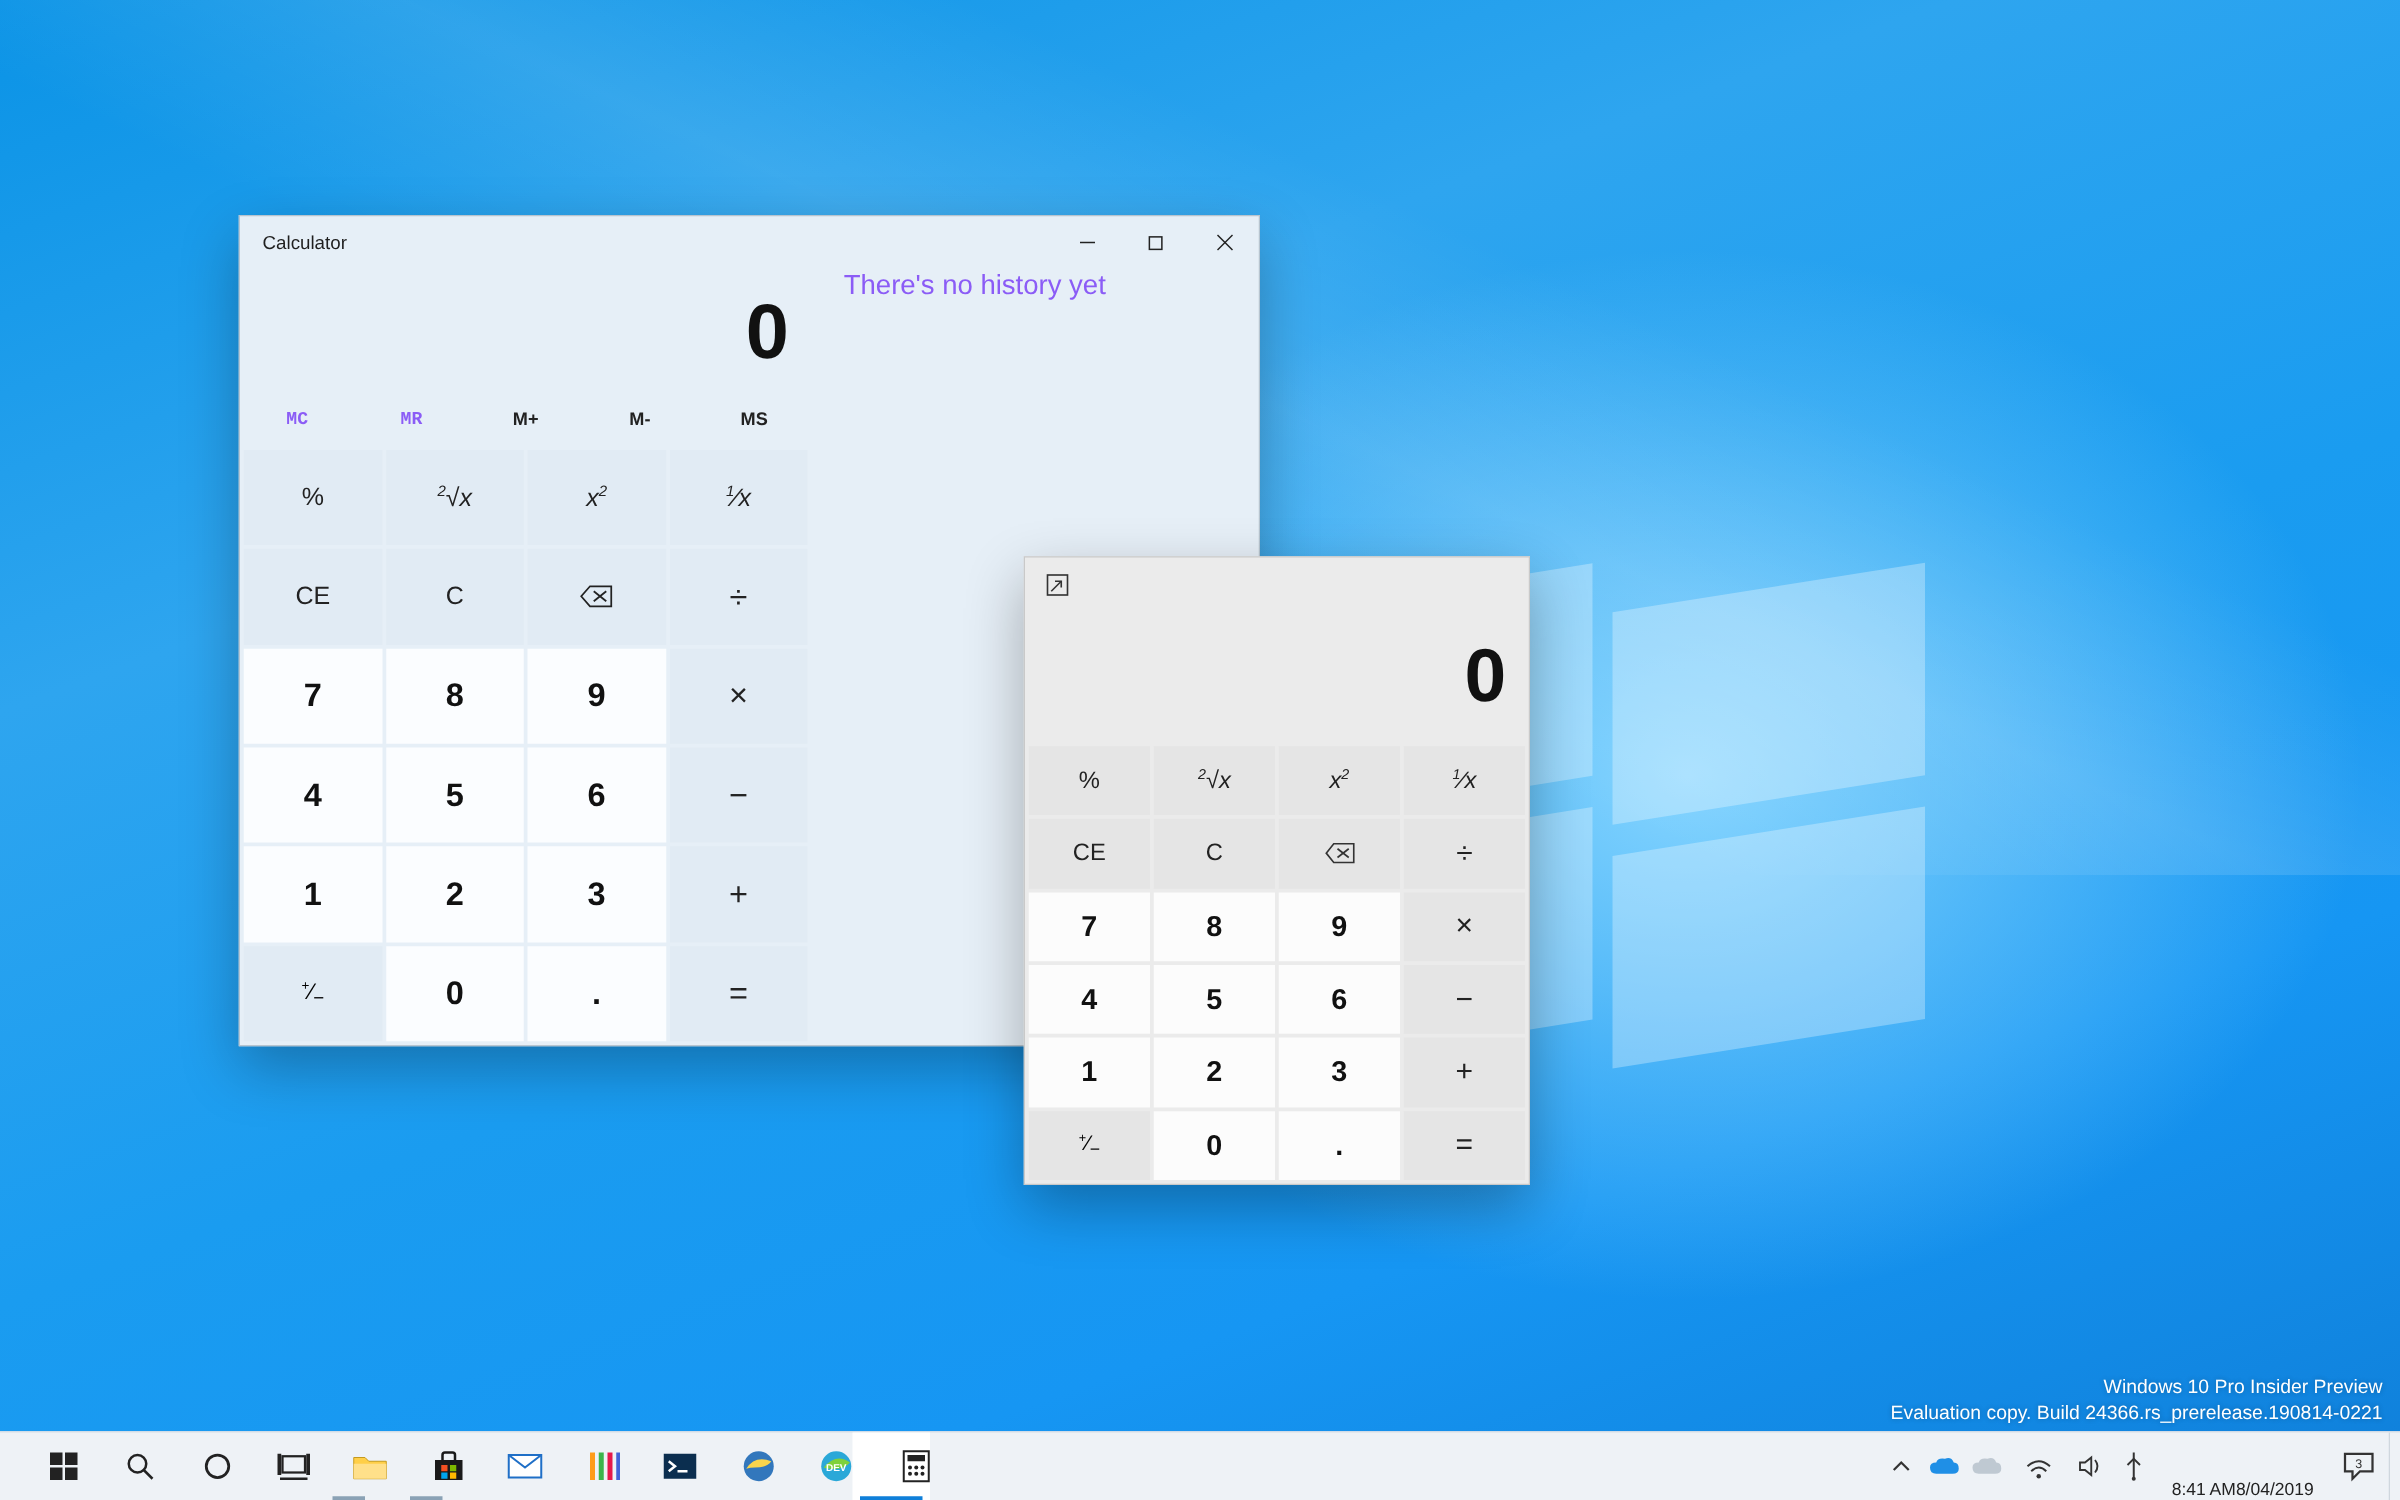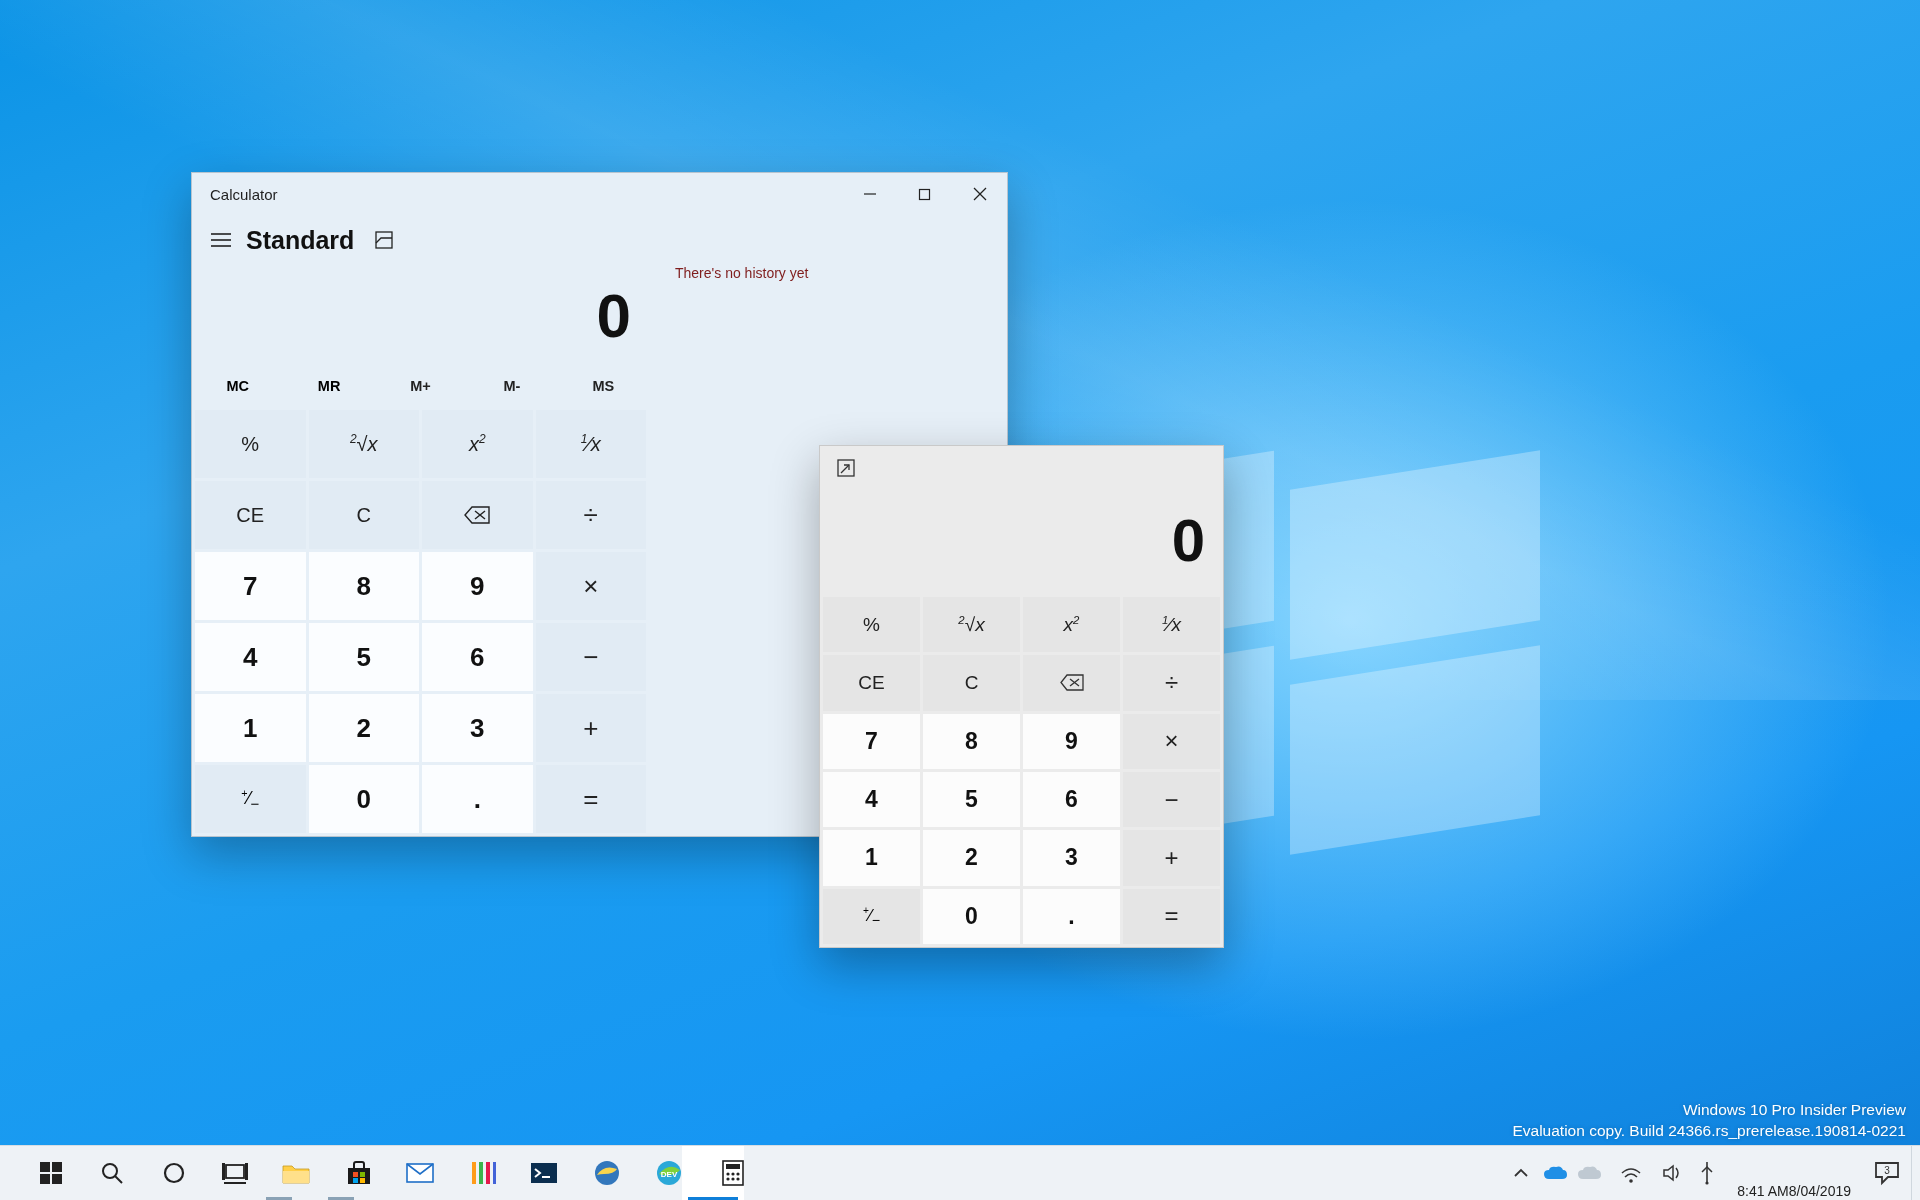--- a/index.html
+++ b/index.html
@@ -40,34 +40,34 @@
   .hamb{width:46px;height:46px;display:flex;align-items:center;justify-content:center;margin-right:2px;}
   .hamb svg{display:block;color:#222;}
   .mode-title{font-size:25px;font-weight:600;color:#111;margin-right:12px;}
   .pinbtn{width:36px;height:36px;display:flex;align-items:center;justify-content:center;color:#222;}
   .body{flex:1;display:flex;min-height:0;}
   .left{display:flex;flex-direction:column;width:457px;}
   .display{height:100px;display:flex;align-items:center;justify-content:flex-end;padding-right:18px;}
   .display .val{font-size:62px;font-weight:600;color:#111;}
   .memrow{height:42px;display:flex;}
   .memrow .m{flex:1;display:flex;align-items:center;justify-content:center;font-size:14.5px;font-weight:700;color:#222;}
-  .memrow .m.dis{color:#000000;font-weight:600;}
+  .memrow .m.dis{color:#8b5cf6;font-weight:600;font-family:Liberation Mono, monospace;}
   .pad{flex:1;display:grid;grid-template-columns:repeat(4,1fr);grid-template-rows:repeat(6,1fr);gap:3px;padding:3px;}
   .pad .btn,.pad2 .btn{display:flex;align-items:center;justify-content:center;font-family:"Segoe UI",Arial,sans-serif;}
   .pad .btn{font-size:20px;}
   .btn.op{background:#e1ebf4;color:#222;}
   .btn.fn{background:#e1ebf4;color:#222;font-style:italic;font-size:20px;}
   .btn.num{background:#fbfdff;font-size:26px;font-weight:600;color:#111;}
   .btn.sign{background:#e1ebf4;font-size:18px;}
   .btn.sym{font-family:"Segoe UI Symbol","Segoe UI",Arial,sans-serif;font-size:26px;}
   .right{flex:1;display:flex;flex-direction:column;padding:0 10px 10px 26px;}
   .tabs{height:50px;display:flex;align-items:flex-end;gap:30px;margin-top:-50px;margin-bottom:14px;}
   .tab{font-size:18px;font-weight:600;color:#3a3a3a;padding:8px 2px;position:relative;}
   .tab.active::after{content:"";position:absolute;left:0;right:0;bottom:-3px;height:3px;background:#0a6cff;}
-  .nohist{font-size:14px;color:#7f1d1d;}
+  .nohist{font-size:22px;color:#8b5cf6;}
   
   .calc-mini{
     position:absolute;left:819px;top:445px;width:403px;height:501px;
     background:#ebebeb;border:1px solid #c9c9c9;box-shadow:0 18px 45px rgba(0,0,0,.30);
     display:flex;flex-direction:column;
   }
   .mini-top{height:36px;display:flex;align-items:center;padding:4px 6px 0 8px;}
   .mini-disp{height:108px;display:flex;align-items:center;justify-content:flex-end;padding-right:18px;}
   .mini-disp .val{font-size:60px;font-weight:600;color:#111;}
   .pad2{flex:1;display:grid;grid-template-columns:repeat(4,1fr);grid-template-rows:repeat(6,1fr);gap:3px;padding:3px;}
@@ -118,36 +118,20 @@
           </svg>
       </div>
       <div class="winbtn">
         <svg width="12" height="12">
             <line x1="0" y1="0" x2="12" y2="12" stroke="#222" stroke-width="1.2"></line>
             <line x1="12" y1="0" x2="0" y2="12" stroke="#222" stroke-width="1.2"></line>
           </svg>
       </div>
     </div>
 
-    <div class="toolbar">
-      <div class="hamb">
-        <svg width="20" height="14">
-            <line x1="0" y1="1" x2="20" y2="1" stroke="#222" stroke-width="1.6"></line>
-            <line x1="0" y1="7" x2="20" y2="7" stroke="#222" stroke-width="1.6"></line>
-            <line x1="0" y1="13" x2="20" y2="13" stroke="#222" stroke-width="1.6"></line>
-          </svg>
-      </div>
-      <div class="mode-title">Standard</div>
-      <div class="pinbtn">
-        <svg width="18" height="18">
-          <rect x="1" y="1" width="16" height="16" fill="none" stroke="#222" stroke-width="1.3"></rect>
-          <path d="M1 12 L6 7 L17 7" fill="none" stroke="#222" stroke-width="1.3"></path>
-        </svg>
-      </div>
-    </div>
 
     <div class="body">
       <div class="left">
         <div class="display">
           <span class="val">0</span>
         </div>
         <div class="memrow">
           <div class="m dis">MC</div>
           <div class="m dis">MR</div>
           <div class="m">M+</div>

